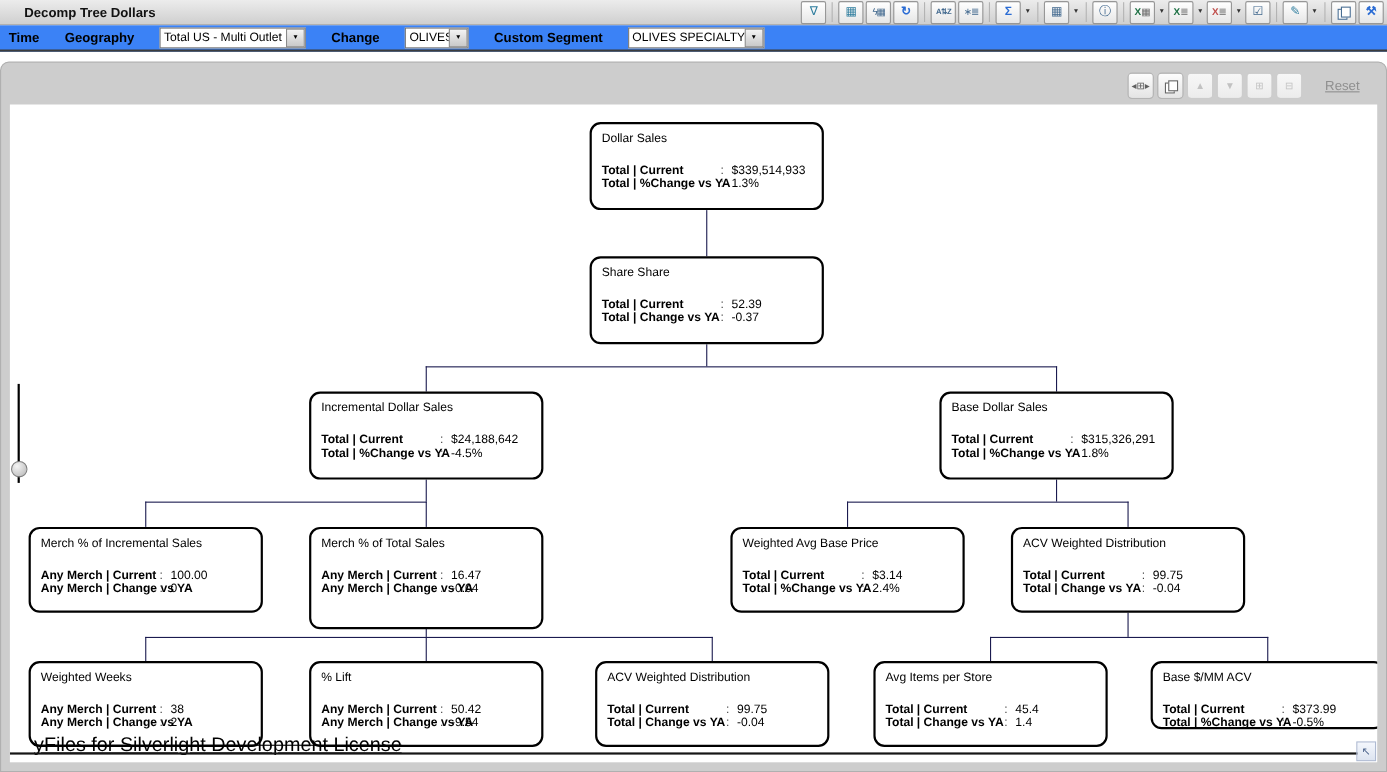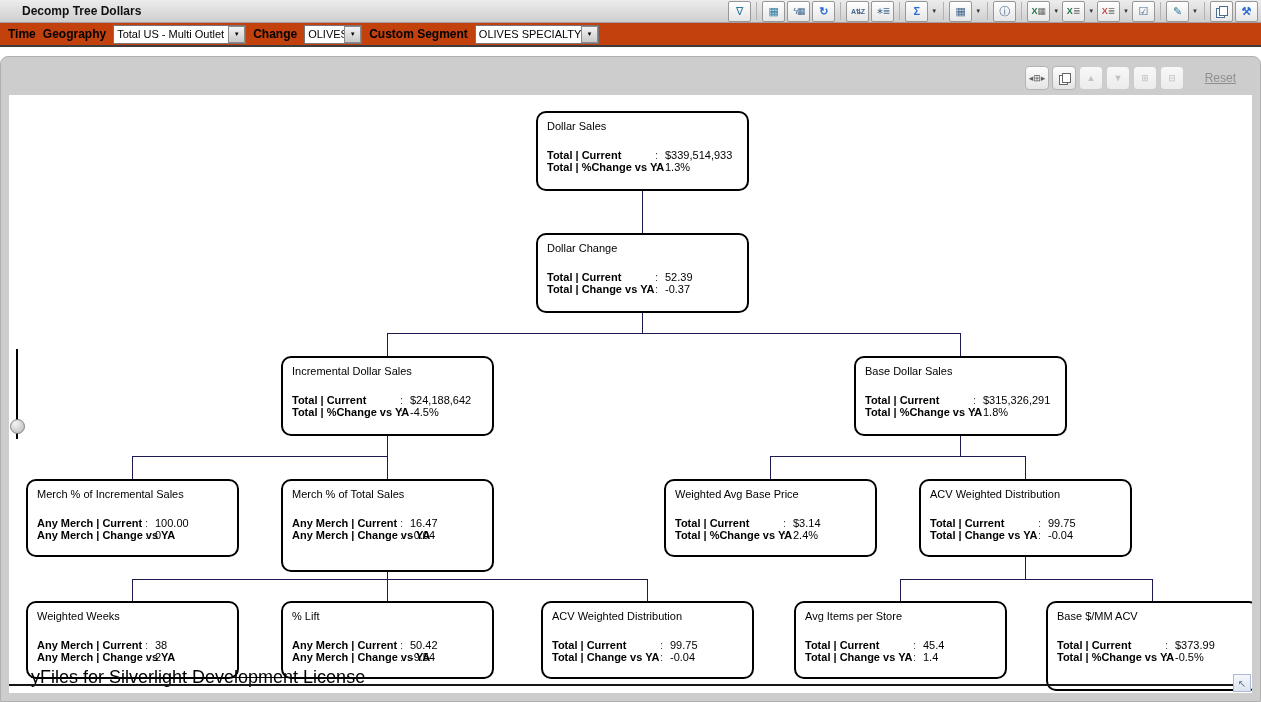--- a/index.html
+++ b/index.html
@@ -23,22 +23,22 @@
   .tb-sep{width:1px;height:18px;background:#b3b3b3;margin:0 3px;}
   .xgrid{font-size:9px;color:#6a6a6a;margin-left:1px;}
   
   .sq2{position:relative;width:11px;height:11px;}
   .sq2::before,.sq2::after{content:"";position:absolute;width:7px;height:8px;border:1px solid #4a6f94;background:#fff;}
   .sq2::before{left:0;top:2px;}
   .sq2::after{left:3px;top:0;}
   .sq2.dark::before,.sq2.dark::after{border-color:#666;}
 
   
-  .filterbar{position:absolute;top:23px;left:0;right:0;height:22px;background:#c2410c;
-    border-bottom:2px solid #3c3c3c;display:flex;align-items:center;padding-left:8px;gap:7px;}
+  .filterbar{position:absolute;top:23px;left:0;right:0;height:22px;background:#3b82f6;
+    border-bottom:2px solid #3c3c3c;display:flex;align-items:center;padding-left:8px;gap:23px;}
   .f-label{font-size:12px;font-weight:bold;color:#000;white-space:nowrap;}
   .f-select{height:17px;border:1px solid #767676;background:#fff;display:flex;align-items:center;
     font-size:11px;color:#000;cursor:pointer;}
   .f-value{padding:0 3px;white-space:nowrap;overflow:hidden;}
   .dd{margin-left:auto;width:15px;height:15px;border:1px solid #8a8a8a;
     background:linear-gradient(#f4f4f4,#c9c9c9);display:flex;align-items:center;justify-content:center;
     font-size:6px;color:#000;flex:none;}
 
   
   .panel{position:absolute;top:56px;left:0;right:0;bottom:0;background:#cdcdcd;
@@ -229,21 +229,21 @@
           <span class="n-value">$339,514,933</span>
         </div>
       <div class="n-row r2">
           <span class="n-label">Total | %Change vs YA</span>
           <span class="n-colon">:</span>
           <span class="n-value">1.3%</span>
         </div>
     </div>
 
     <div class="node" style="left:527px;top:138px">
-      <div class="n-title">Dollar Change</div>
+      <div class="n-title">Share Share</div>
       <div class="n-row r1">
           <span class="n-label">Total | Current</span>
           <span class="n-colon">:</span>
           <span class="n-value">52.39</span>
         </div>
       <div class="n-row r2">
           <span class="n-label">Total | Change vs YA</span>
           <span class="n-colon">:</span>
           <span class="n-value">-0.37</span>
         </div>
@@ -382,21 +382,21 @@
           <span class="n-colon">:</span>
           <span class="n-value">45.4</span>
         </div>
       <div class="n-row r2">
           <span class="n-label">Total | Change vs YA</span>
           <span class="n-colon">:</span>
           <span class="n-value">1.4</span>
         </div>
     </div>
 
-    <div class="node" style="left:1037px;top:506px;height:90px">
+    <div class="node" style="left:1037px;top:506px;height:62px">
       <div class="n-title">Base $/MM ACV</div>
       <div class="n-row r1">
           <span class="n-label">Total | Current</span>
           <span class="n-colon">:</span>
           <span class="n-value">$373.99</span>
         </div>
       <div class="n-row r2">
           <span class="n-label">Total | %Change vs YA</span>
           <span class="n-colon">:</span>
           <span class="n-value">-0.5%</span>

